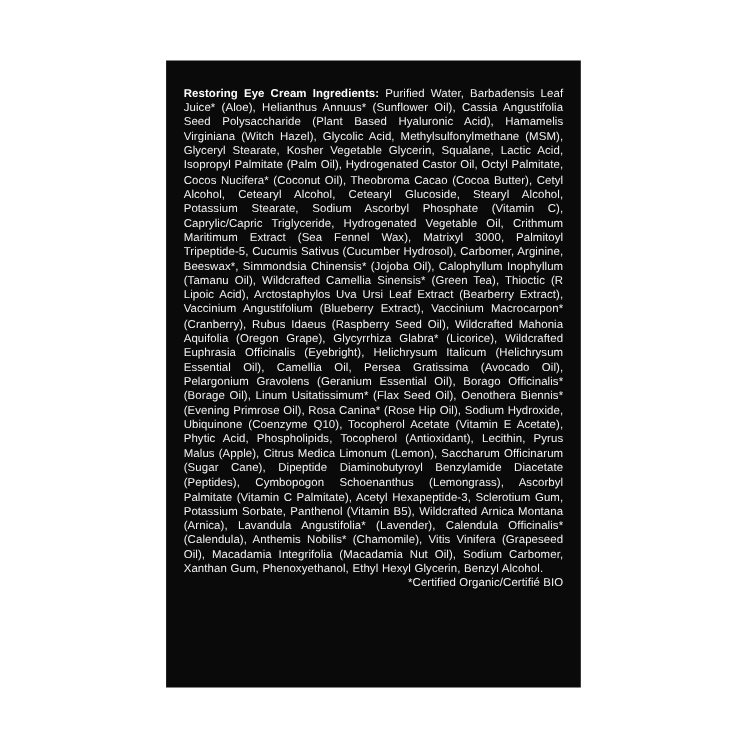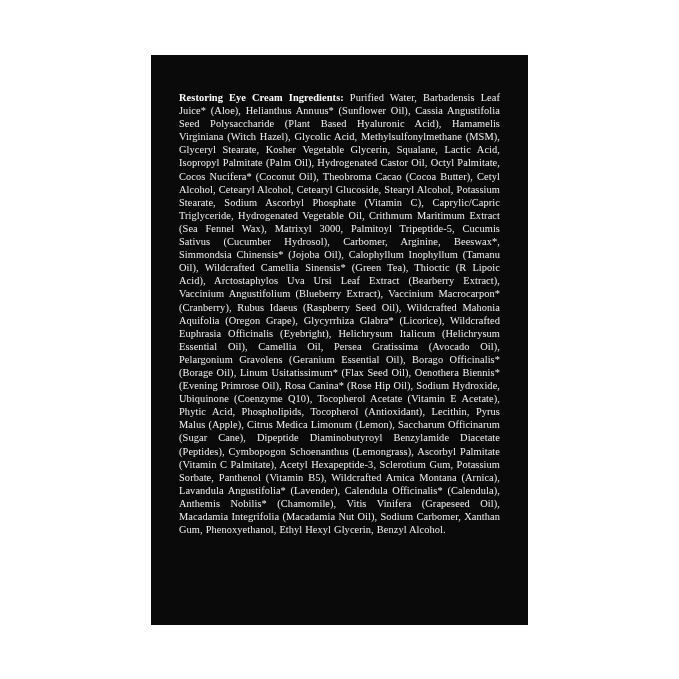--- a/index.html
+++ b/index.html
@@ -24,28 +24,28 @@
     left: 151px;
     top: 55px;
     width: 377px;
     height: 570px;
     background: #0a0a0a;
     box-sizing: border-box;
     padding: 24px 16px 10px 16px;
   }
   #ingredients-text {
     color: #f2f2f2;
-    font-family: Liberation Serif, serif;
+    font-family: Liberation Sans, sans-serif;
     font-size: 10.4px;
     line-height: 13.1px;
     text-align: justify;
     text-justify: inter-word;
     letter-spacing: 0.08px;
     word-spacing: 0.3px;
-    margin: 12px;
+    margin: 0;
   }
   #ingredients-text .heading {
     font-weight: bold;
     color: #ffffff;
   }
   #certified-line {
     color: #f2f2f2;
     font-family: "Liberation Sans", sans-serif;
     font-size: 10.4px;
     line-height: 13.1px;
@@ -53,14 +53,15 @@
     letter-spacing: 0.08px;
     margin: 0;
   }
 </style>
 </head>
 <body>
 
 <div id="page">
   <div id="label-panel">
     <p id="ingredients-text"><span class="heading">Restoring Eye Cream Ingredients:</span><span> Purified Water, Barbadensis Leaf Juice* (Aloe), Helianthus Annuus* (Sunflower Oil), Cassia Angustifolia Seed Polysaccharide (Plant Based Hyaluronic Acid), Hamamelis Virginiana (Witch Hazel), Glycolic Acid, Methylsulfonylmethane (MSM), Glyceryl Stearate, Kosher Vegetable Glycerin, Squalane, Lactic Acid, Isopropyl Palmitate (Palm Oil), Hydrogenated Castor Oil, Octyl Palmitate, Cocos Nucifera* (Coconut Oil), Theobroma Cacao (Cocoa Butter), Cetyl Alcohol, Cetearyl Alcohol, Cetearyl Glucoside, Stearyl Alcohol, Potassium Stearate, Sodium Ascorbyl Phosphate (Vitamin C), Caprylic/Capric Triglyceride, Hydrogenated Vegetable Oil, Crithmum Maritimum Extract (Sea Fennel Wax), Matrixyl 3000, Palmitoyl Tripeptide-5, Cucumis Sativus (Cucumber Hydrosol), Carbomer, Arginine, Beeswax*, Simmondsia Chinensis* (Jojoba Oil), Calophyllum Inophyllum (Tamanu Oil), Wildcrafted Camellia Sinensis* (Green Tea), Thioctic (R Lipoic Acid), Arctostaphylos Uva Ursi Leaf Extract (Bearberry Extract), Vaccinium Angustifolium (Blueberry Extract), Vaccinium Macrocarpon* (Cranberry), Rubus Idaeus (Raspberry Seed Oil), Wildcrafted Mahonia Aquifolia (Oregon Grape), Glycyrrhiza Glabra* (Licorice), Wildcrafted Euphrasia Officinalis (Eyebright), Helichrysum Italicum (Helichrysum Essential Oil), Camellia Oil, Persea Gratissima (Avocado Oil), Pelargonium Gravolens (Geranium Essential Oil), Borago Officinalis* (Borage Oil), Linum Usitatissimum* (Flax Seed Oil), Oenothera Biennis* (Evening Primrose Oil), Rosa Canina* (Rose Hip Oil), Sodium Hydroxide, Ubiquinone (Coenzyme Q10), Tocopherol Acetate (Vitamin E Acetate), Phytic Acid, Phospholipids, Tocopherol (Antioxidant), Lecithin, Pyrus Malus (Apple), Citrus Medica Limonum (Lemon), Saccharum Officinarum (Sugar Cane), Dipeptide Diaminobutyroyl Benzylamide Diacetate (Peptides), Cymbopogon Schoenanthus (Lemongrass), Ascorbyl Palmitate (Vitamin C Palmitate), Acetyl Hexapeptide-3, Sclerotium Gum, Potassium Sorbate, Panthenol (Vitamin B5), Wildcrafted Arnica Montana (Arnica), Lavandula Angustifolia* (Lavender), Calendula Officinalis* (Calendula), Anthemis Nobilis* (Chamomile), Vitis Vinifera (Grapeseed Oil), Macadamia Integrifolia (Macadamia Nut Oil), Sodium Carbomer, Xanthan Gum, Phenoxyethanol, Ethyl Hexyl Glycerin, Benzyl Alcohol.</span></p>
+    <p id="certified-line">*Certified Organic/Certifié BIO</p>
   </div>
 </div>
 
 </body></html>

